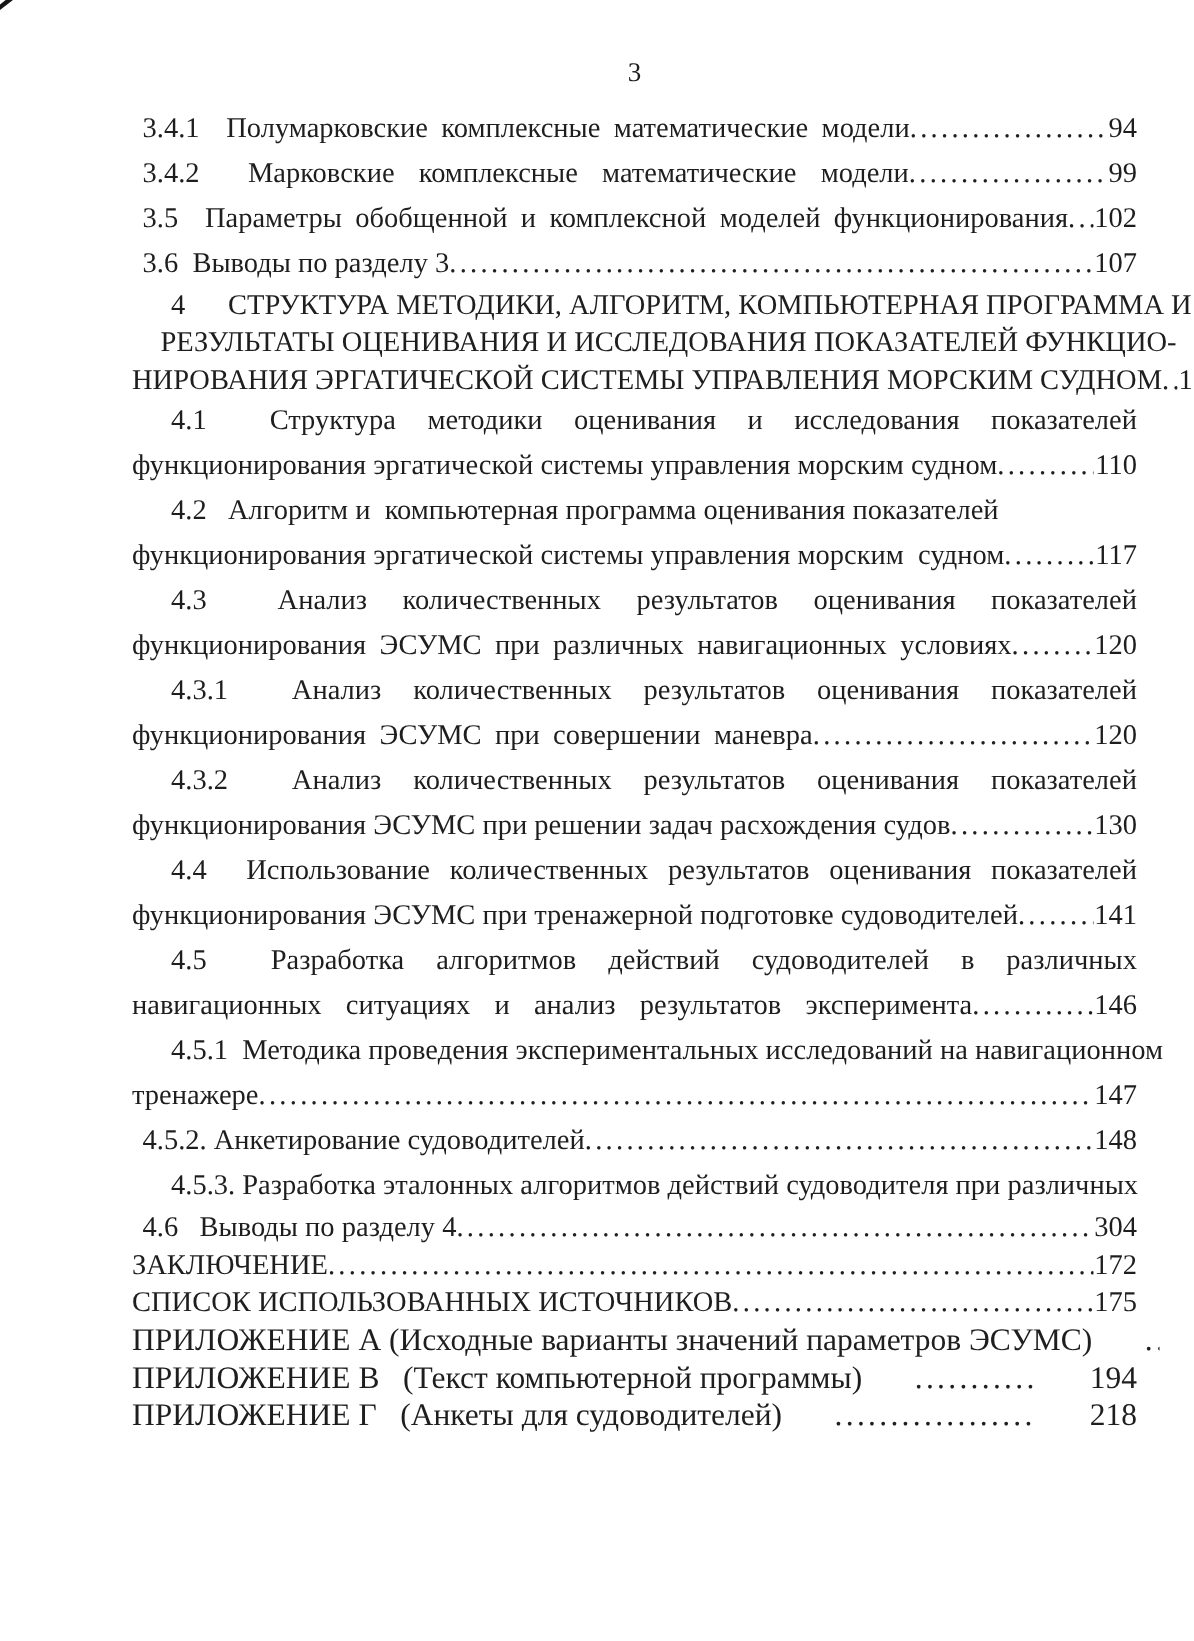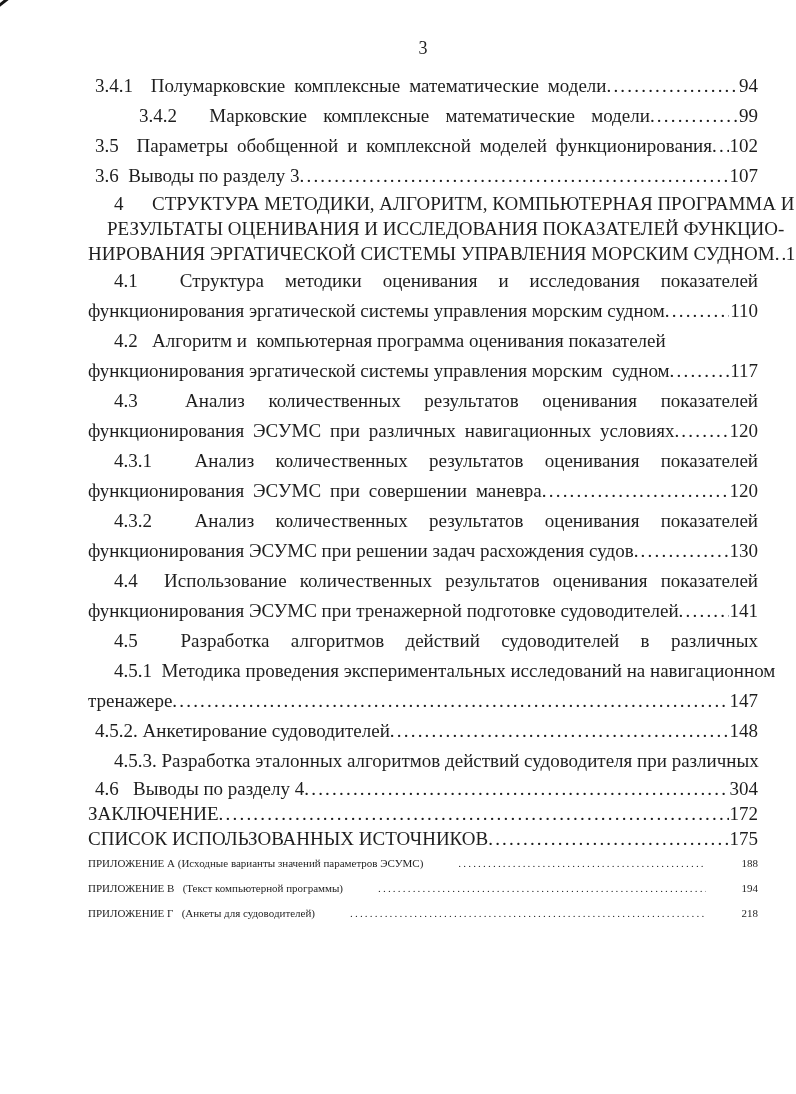--- a/index.html
+++ b/index.html
@@ -21,24 +21,24 @@
   }
   .line {
     display:flex; align-items:baseline;
     height:30px; line-height:30px;
     font-size:19px;
     white-space:nowrap;
   }
   .line.block { display:block;margin-left:19px; }
   .line.justify { text-align:justify; text-align-last:justify; }
   .line.tight { height:25px; line-height:25px; }
-  .line.small { font-size:11px;gap:35px; }
+  .line.small { font-size:21px;gap:35px; }
   .line.num { padding-left:7px; }
   .line.sp1 { word-spacing:0.22em; }
-  .line.sp2 { word-spacing:0.6em;margin-left:44px; }
+  .line.sp2 { word-spacing:0.6em; }
   .txt { flex:0 0 auto; }
   .leader { flex:1 1 auto; overflow:hidden; min-width:10px; }
   .leader::after {
     content:"........................................................................................................................................................................................";
     letter-spacing:2.2px;
   }
   .pg { flex:0 0 auto; padding-left:1px; }
   .corner-mark {
     position:absolute; top:1px; left:-3px;
     width:12px; height:3px; background:#151515;
@@ -145,20 +145,25 @@
       <div class="line">
     <span class="txt">функционирования ЭСУМС при тренажерной подготовке судоводителей</span>
     <span class="leader"></span>
     <span class="pg">141</span>
   </div>
       <div class="line num justify block">
     <span class="txt">4.5&nbsp; Разработка алгоритмов действий судоводителей в различных</span>
     
     
   </div>
+      <div class="line sp2">
+    <span class="txt">навигационных ситуациях и анализ результатов эксперимента</span>
+    <span class="leader"></span>
+    <span class="pg">146</span>
+  </div>
       <div class="line num justify block">
     <span class="txt">4.5.1&nbsp; Методика проведения экспериментальных исследований на навигационном</span>
     
     
   </div>
       <div class="line">
     <span class="txt">тренажере</span>
     <span class="leader"></span>
     <span class="pg">147</span>
   </div>

